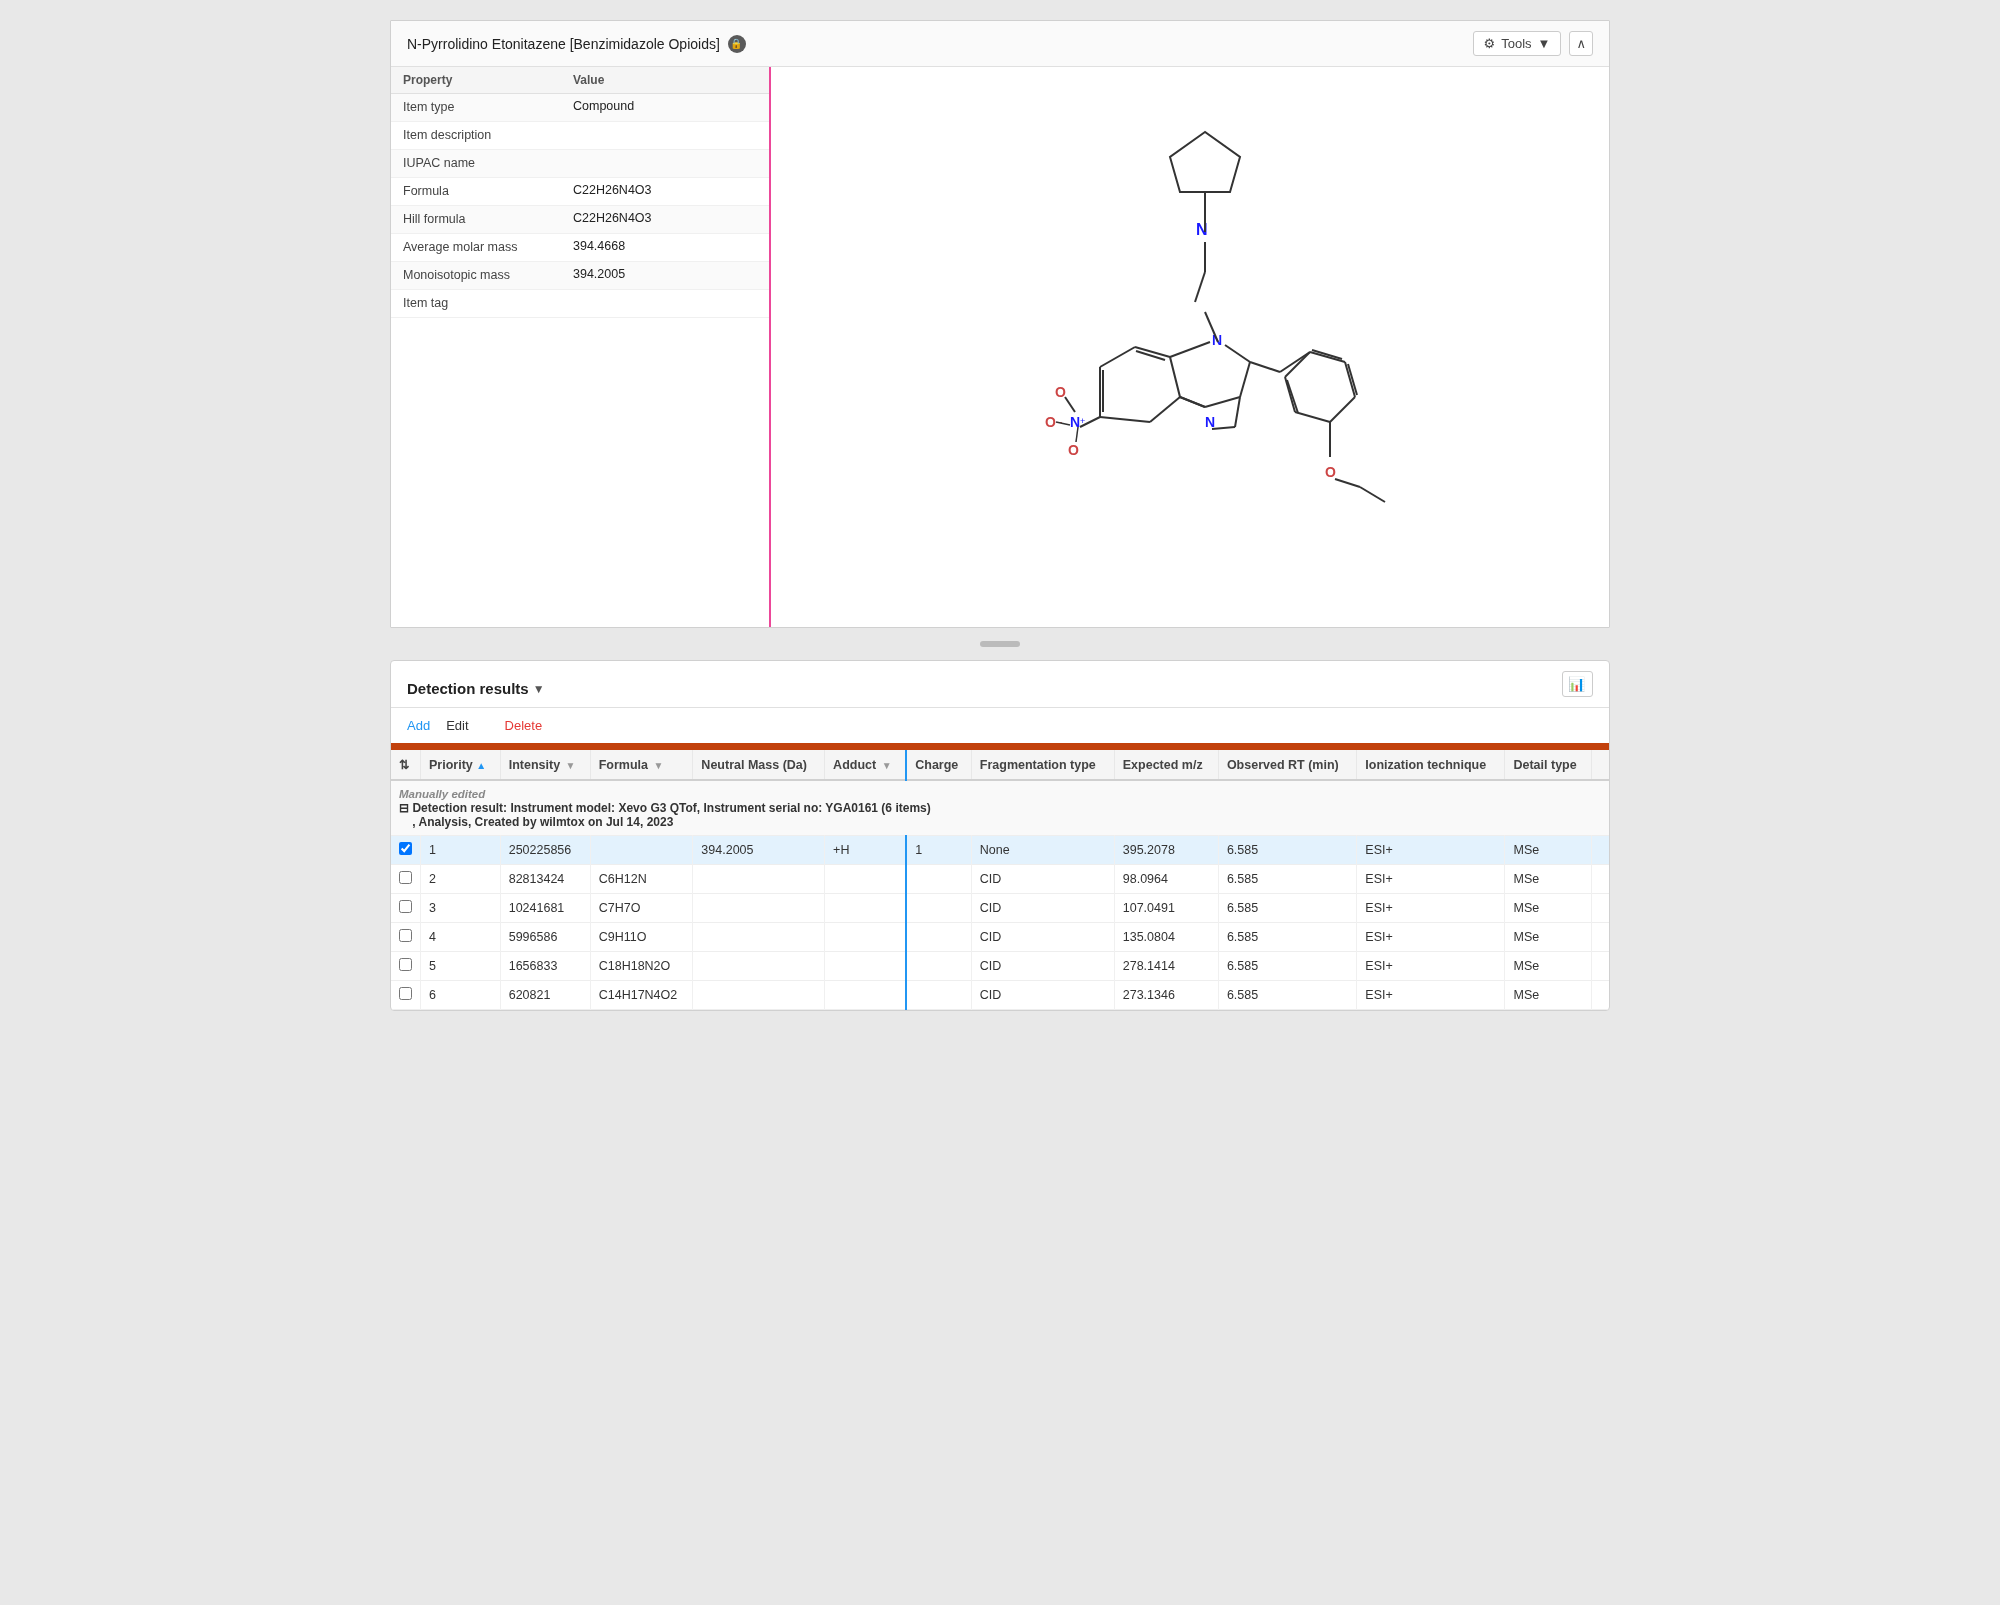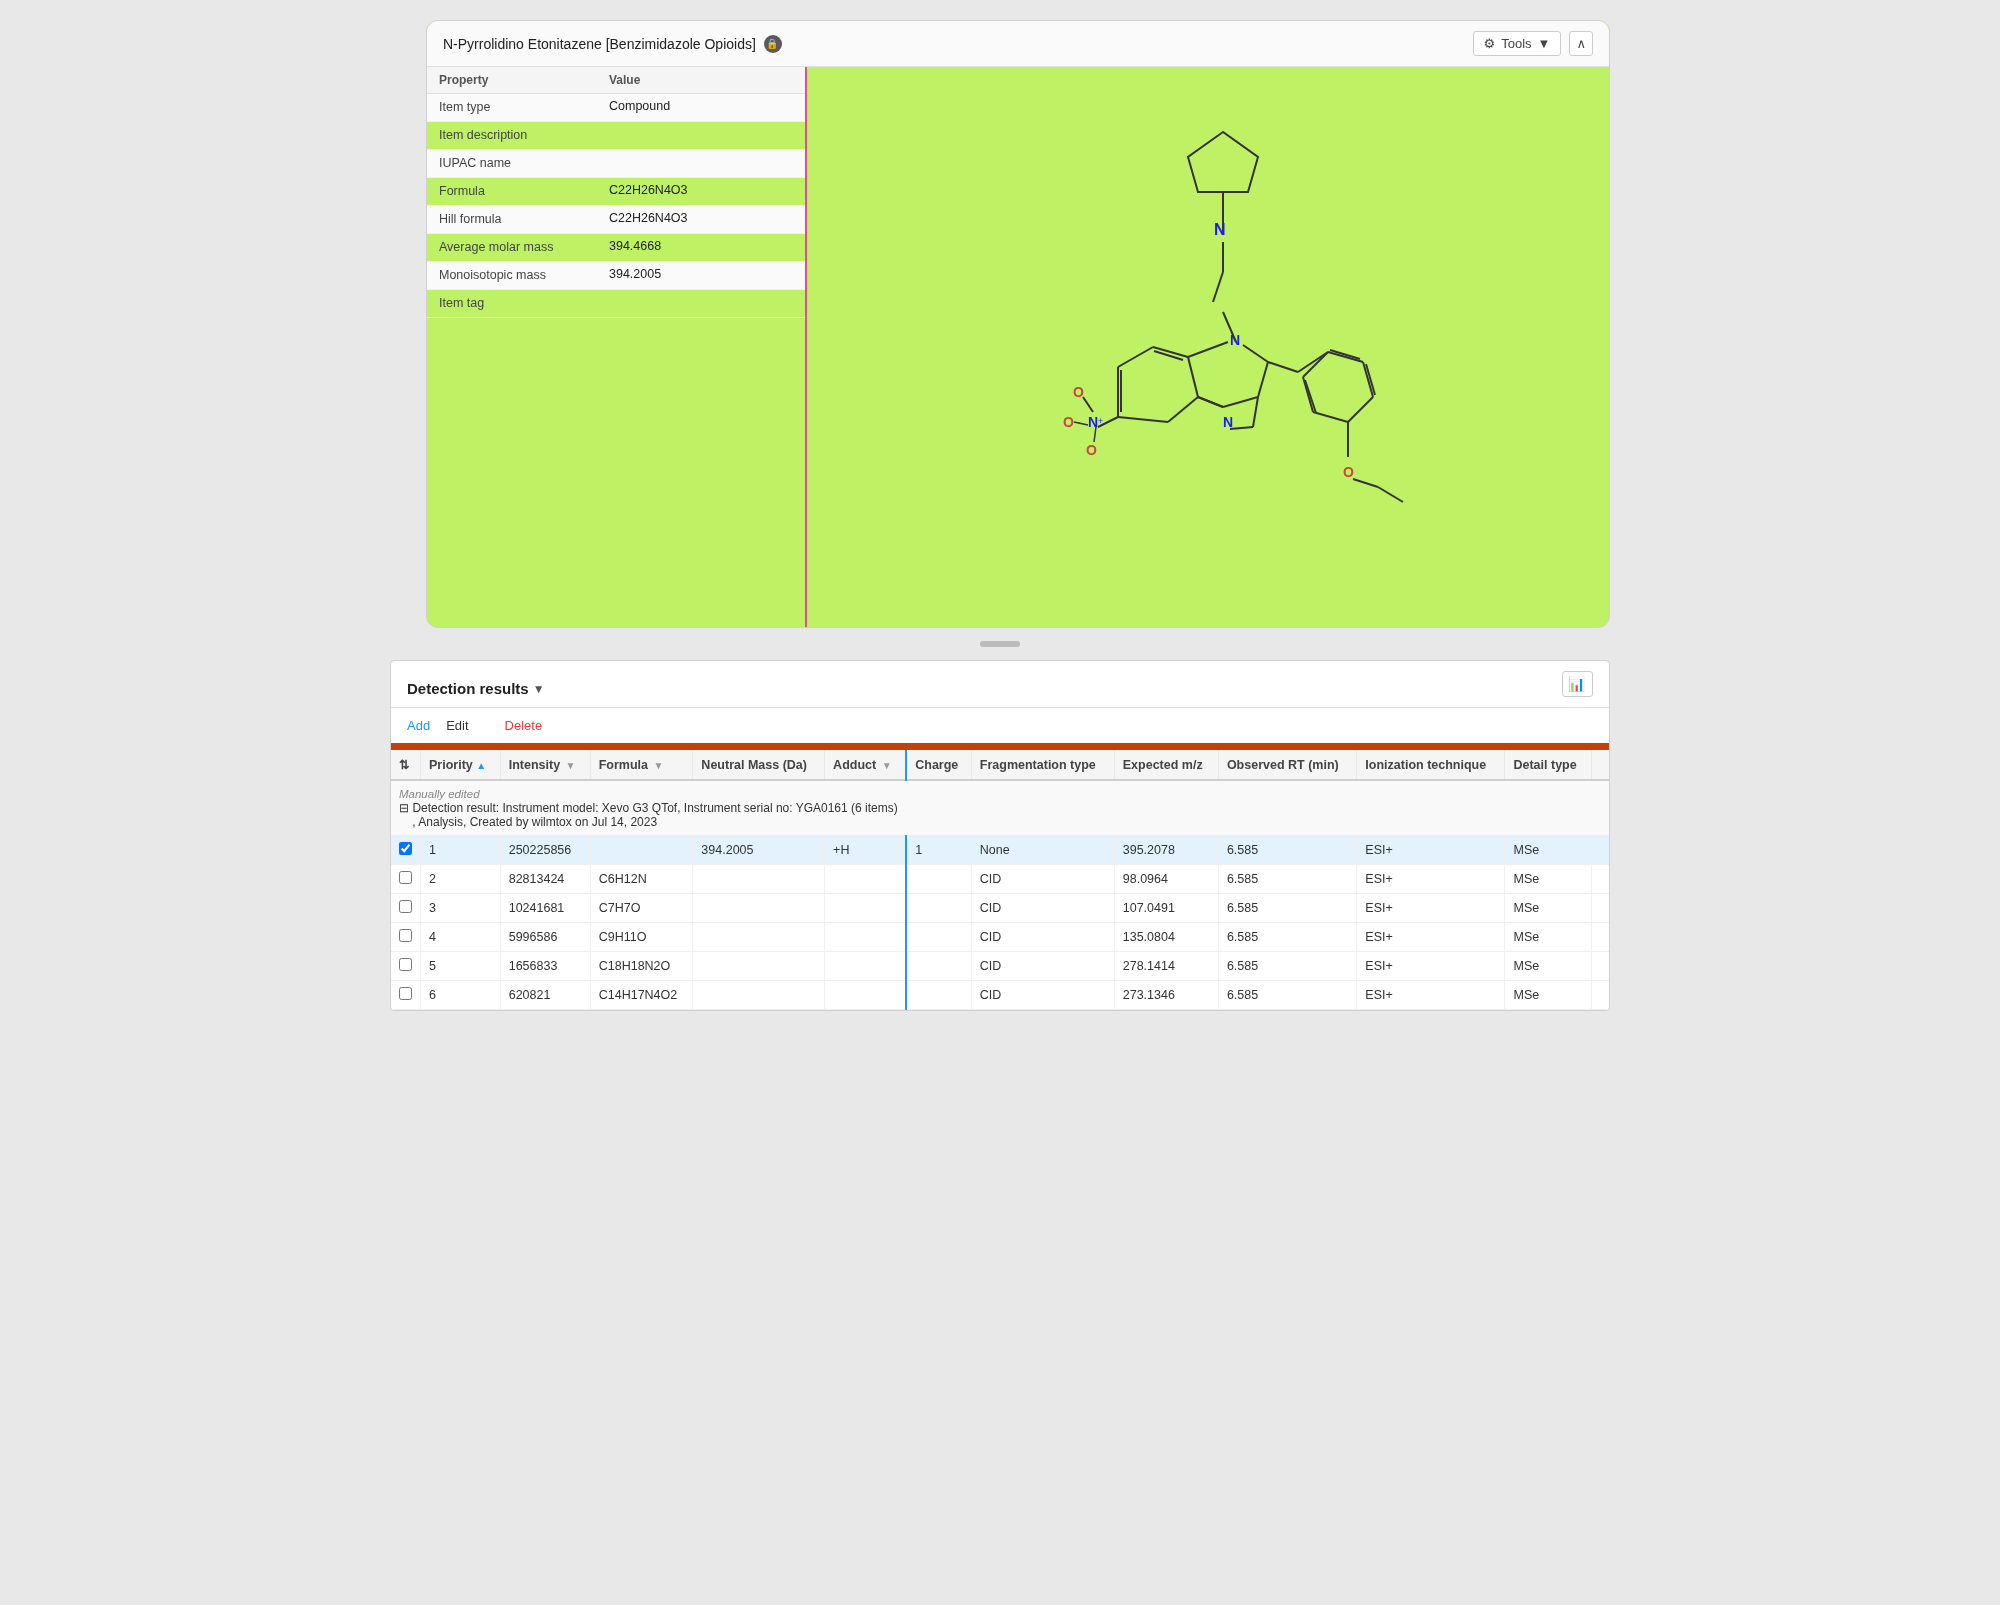--- a/index.html
+++ b/index.html
@@ -13,25 +13,24 @@
     .outer-wrapper {
       max-width: 1220px;
       margin: 20px auto;
       display: flex;
       flex-direction: column;
       gap: 10px;
     }
 
     
     .top-panel {
-      background: #bef264;
+      background: #ffffff;
       border: 1px solid #d0d0d0;
-      border-radius: 12px;
+      border-radius: 1px;
       overflow: hidden;
-      margin-left: 36px;
     }
 
     .top-panel-header {
       display: flex;
       align-items: center;
       justify-content: space-between;
       padding: 10px 16px;
       border-bottom: 1px solid #e0e0e0;
       background: #fafafa;
     }
@@ -253,20 +252,21 @@
       border-right: 1px solid #f0f0f0;
     }
 
     .data-table tbody td:last-child { border-right: none; }
 
     .detection-result-row td {
       background: #f9f9f9;
       color: #555;
       font-size: 12px;
       padding: 4px 8px;
+      font-weight: bold;
     }
 
     .row-selected {
       background: #e3f2fd !important;
     }
 
     .row-selected td {
       background: #e3f2fd !important;
     }
 

